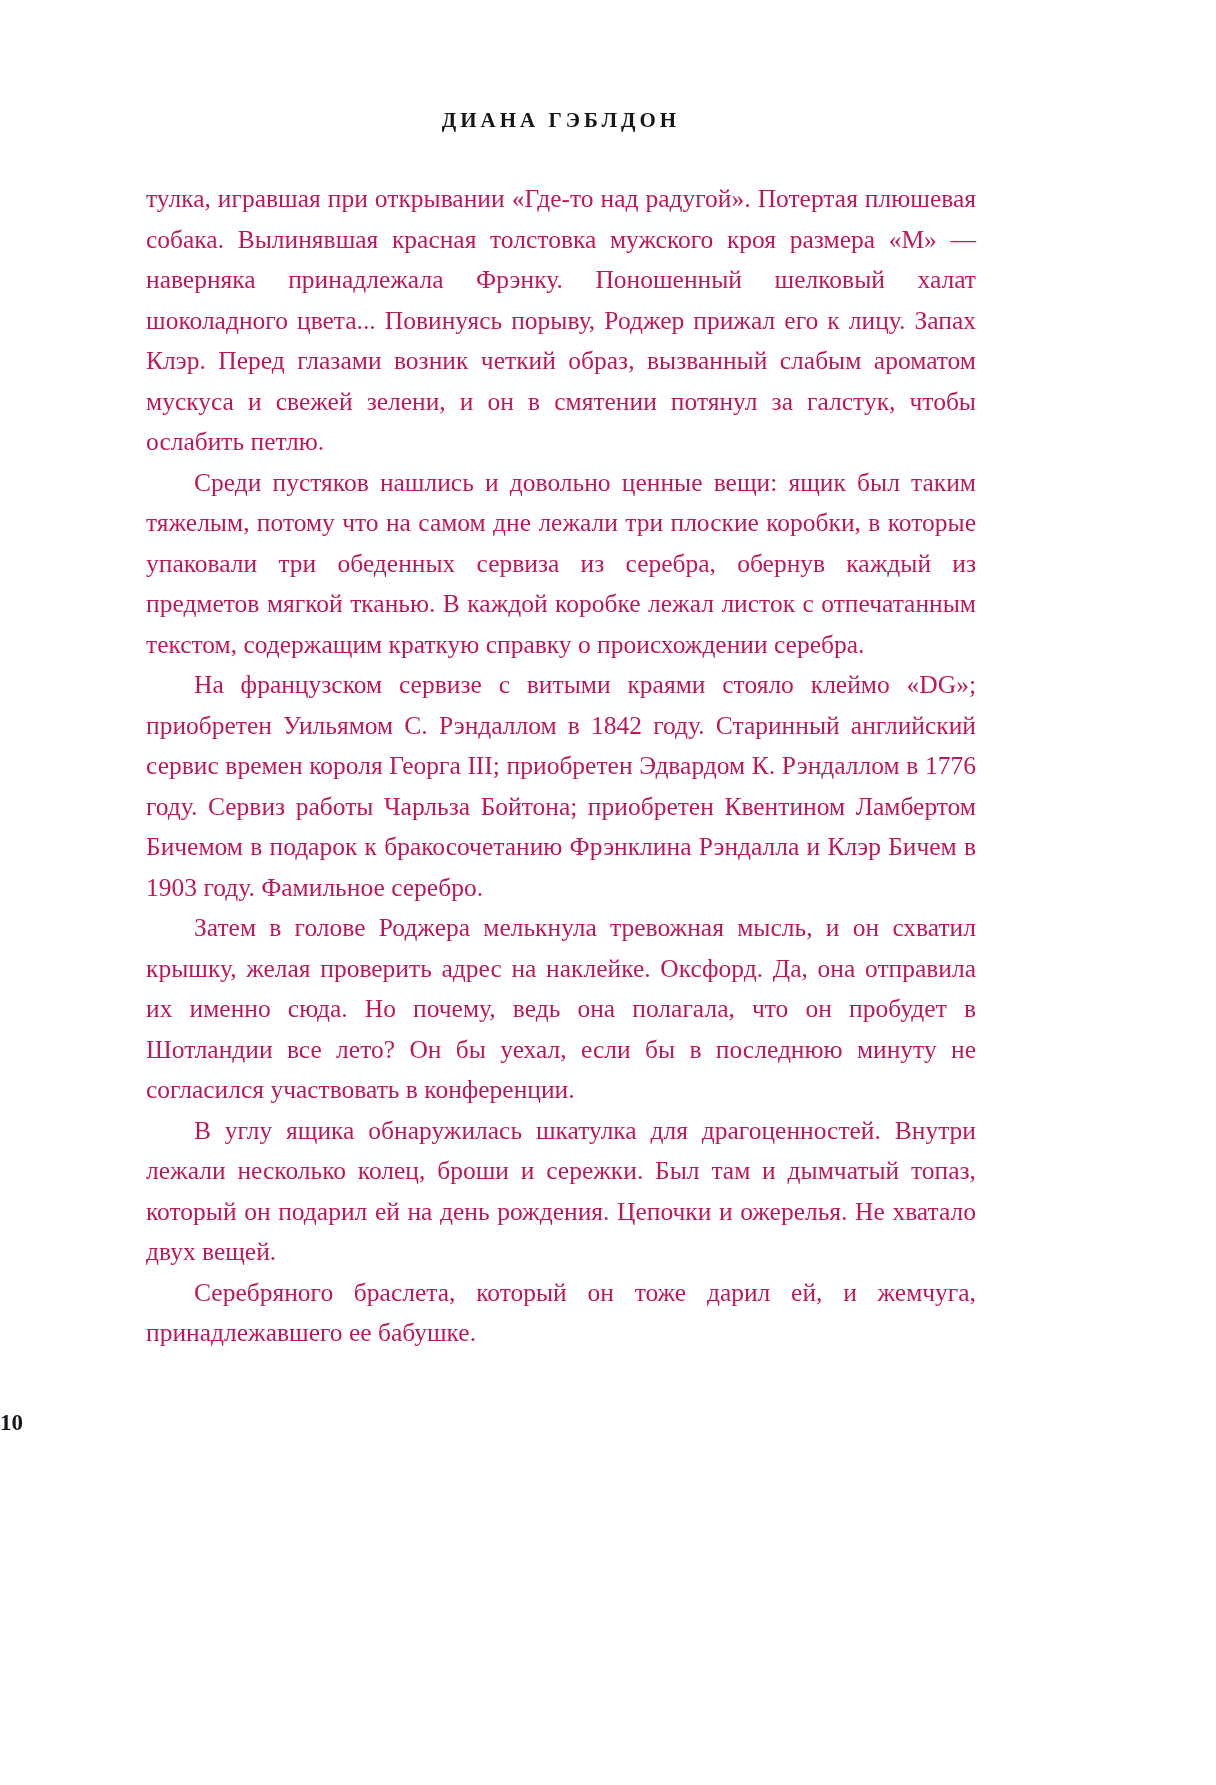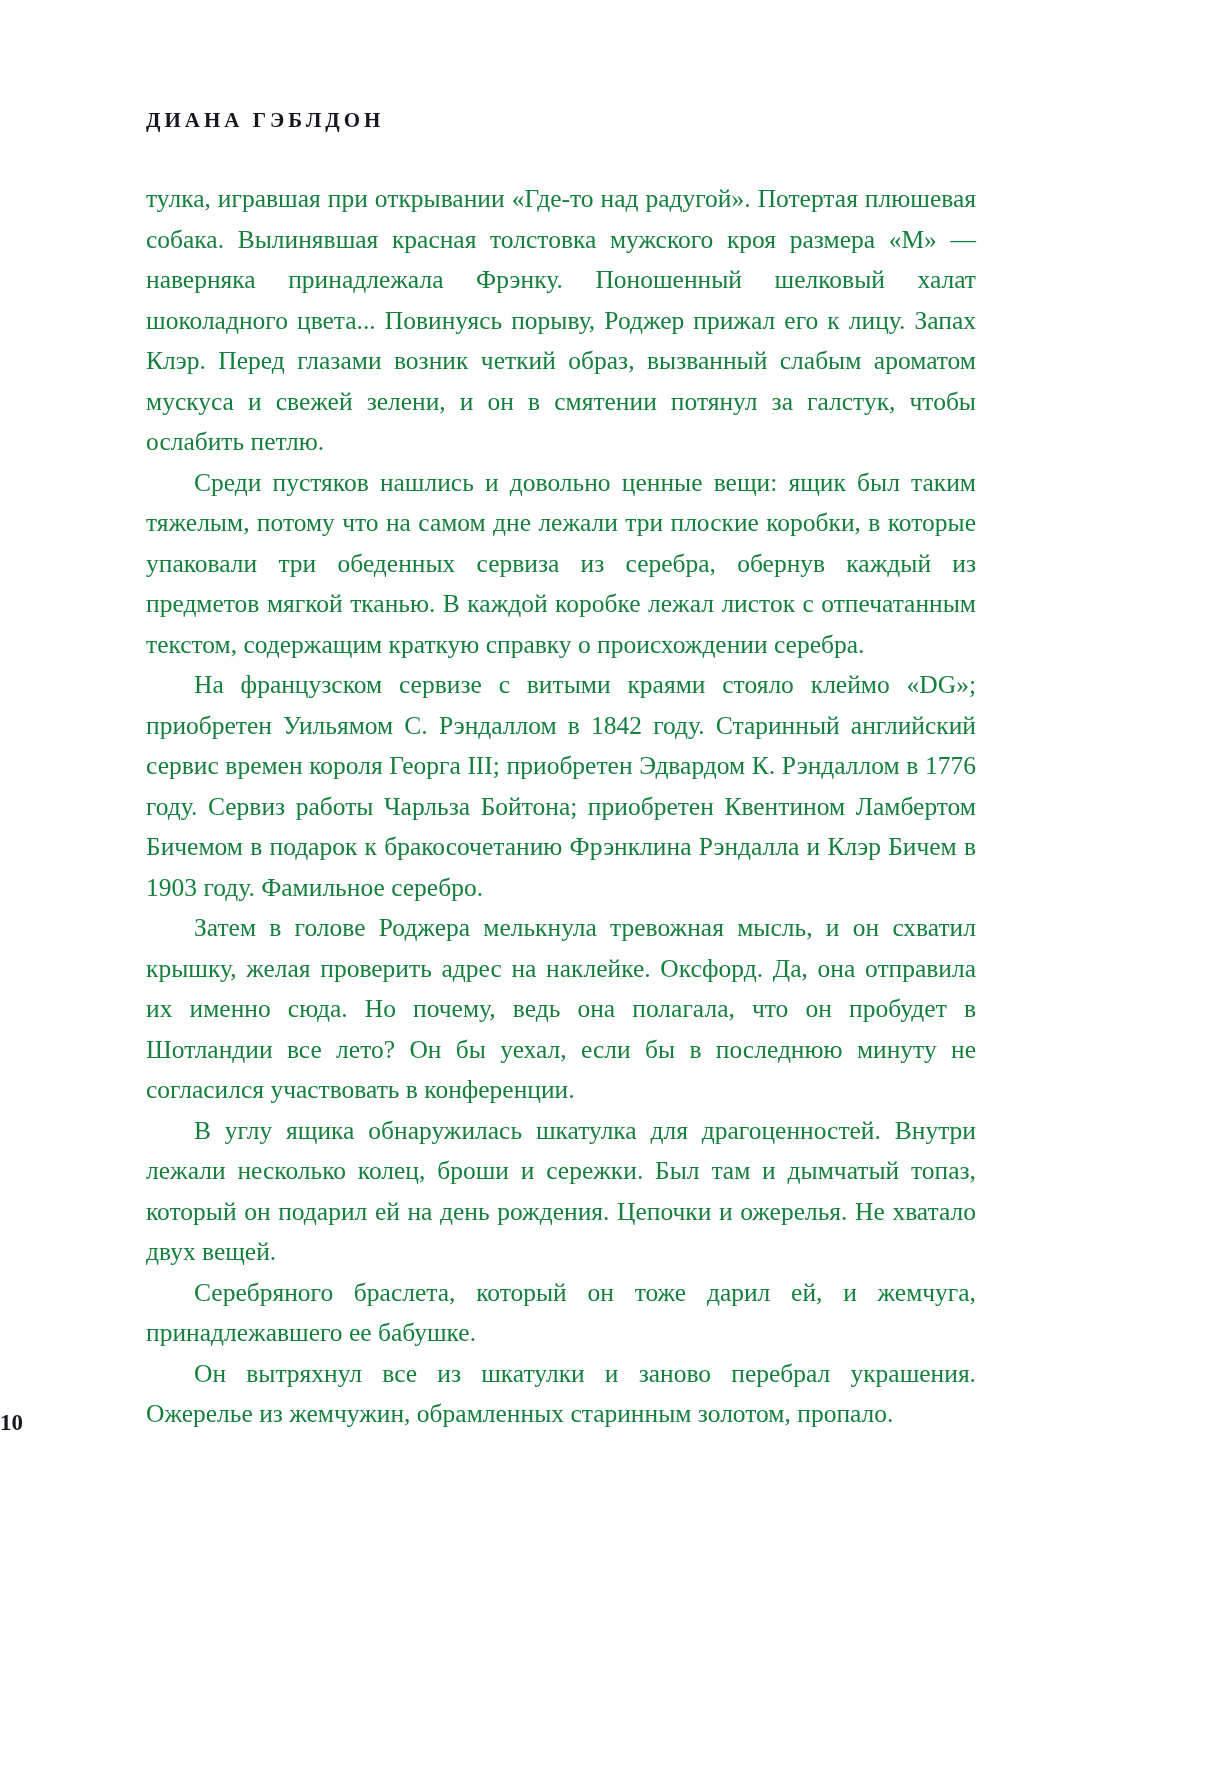--- a/index.html
+++ b/index.html
@@ -16,34 +16,34 @@
     box-sizing: border-box;
     overflow: hidden;
   }
   .content {
     position: absolute;
     left: 146px;
     top: 108px;
     width: 830px;
   }
   .running-head {
-    text-align: left;
+    text-align: center;
     font-family: "Liberation Serif", serif;
     font-weight: bold;
     font-size: 21px;
     letter-spacing: 4px;
     color: #14171c;
     margin: 0 0 46px 0;
     text-transform: uppercase;
   }
   .body-text {
     font-family: "Liberation Serif", serif;
     font-size: 25.5px;
     line-height: 40.5px;
-    color: #15803d;
+    color: #be185d;
     text-align: justify;
     text-justify: inter-word;
     hyphens: manual;
   }
   .body-text p {
     margin: 0;
     text-indent: 48px;
   }
   .body-text p.no-indent {
     text-indent: 0;
@@ -67,19 +67,18 @@
   <div class="content">
     <div class="running-head">Диана Гэблдон</div>
 
     <div class="body-text">
       <p class="no-indent">тулка, игравшая при открывании «Где-то над радугой». Потертая плюшевая собака. Вылинявшая красная толстовка мужского кроя размера «М» — наверняка принадлежала Фрэнку. Поношенный шелковый халат шоколадного цвета... Повинуясь порыву, Роджер прижал его к лицу. Запах Клэр. Перед глазами возник четкий образ, вызванный слабым ароматом мускуса и свежей зелени, и он в смятении потянул за галстук, чтобы ослабить петлю.</p>
       <p>Среди пустяков нашлись и довольно ценные вещи: ящик был таким тяжелым, потому что на самом дне лежали три плоские коробки, в которые упаковали три обеденных сервиза из серебра, обернув каждый из предметов мягкой тканью. В каждой коробке лежал листок с отпечатанным текстом, содержащим краткую справку о происхождении серебра.</p>
       <p>На французском сервизе с витыми краями стояло клеймо «DG»; приобретен Уильямом С. Рэндаллом в 1842 году. Старинный английский сервис времен короля Георга III; приобретен Эдвардом К. Рэндаллом в 1776 году. Сервиз работы Чарльза Бойтона; приобретен Квентином Ламбертом Бичемом в подарок к бракосочетанию Фрэнклина Рэндалла и Клэр Бичем в 1903 году. Фамильное серебро.</p>
       <p>Затем в голове Роджера мелькнула тревожная мысль, и он схватил крышку, желая проверить адрес на наклейке. Оксфорд. Да, она отправила их именно сюда. Но почему, ведь она полагала, что он пробудет в Шотландии все лето? Он бы уехал, если бы в последнюю минуту не согласился участвовать в конференции.</p>
       <p>В углу ящика обнаружилась шкатулка для драгоценностей. Внутри лежали несколько колец, броши и сережки. Был там и дымчатый топаз, который он подарил ей на день рождения. Цепочки и ожерелья. Не хватало двух вещей.</p>
       <p>Серебряного браслета, который он тоже дарил ей, и жемчуга, принадлежавшего ее бабушке.</p>
-      <p>Он вытряхнул все из шкатулки и заново перебрал украшения. Ожерелье из жемчужин, обрамленных старинным золотом, пропало.</p>
     </div>
   </div>
 
   <div class="folio">10</div>
 
 </div>
 
 </body></html>

